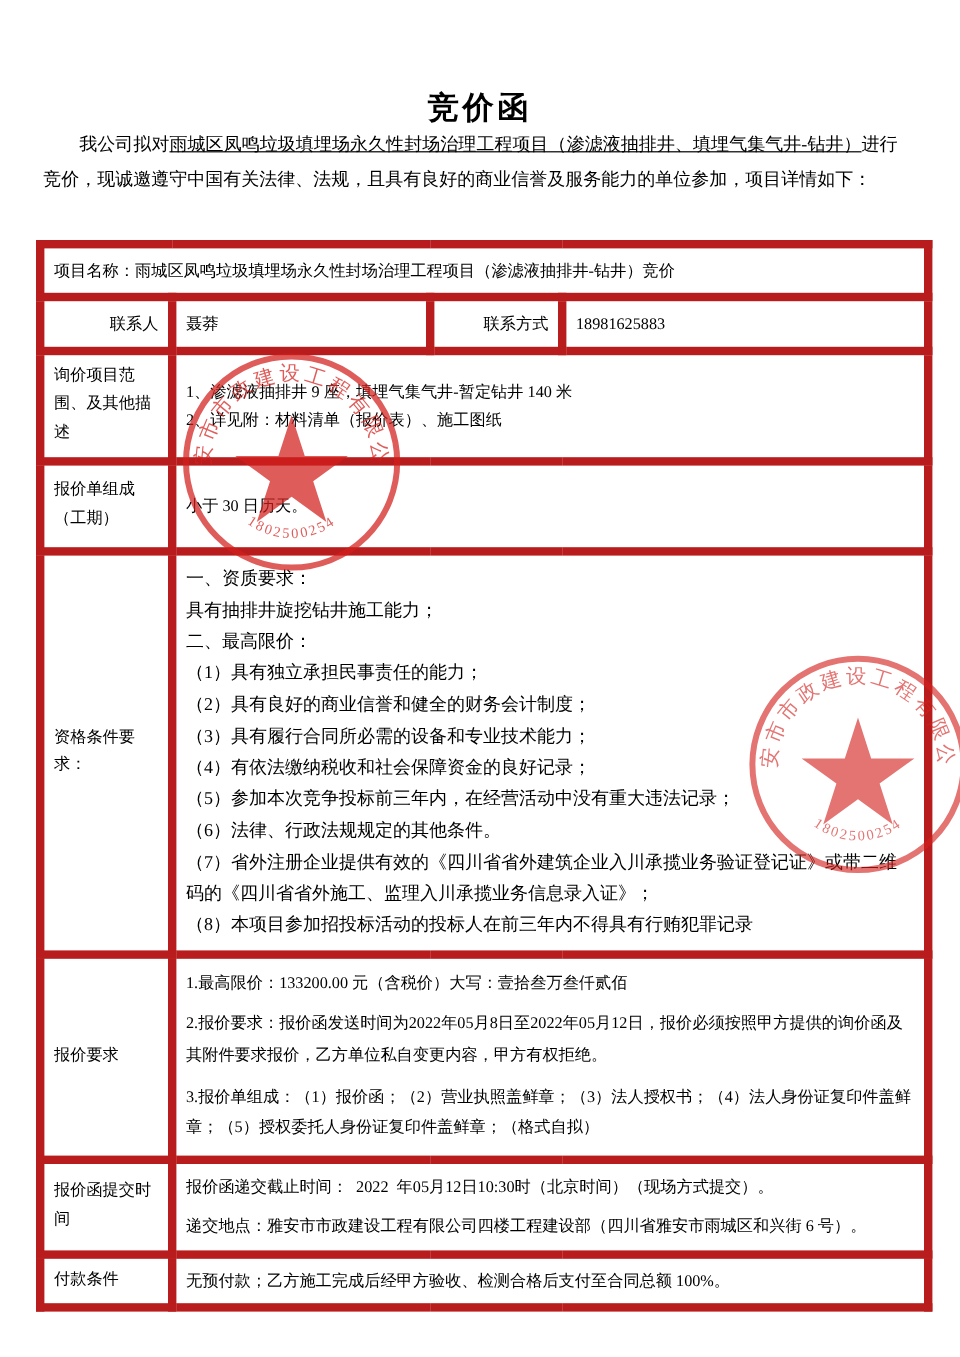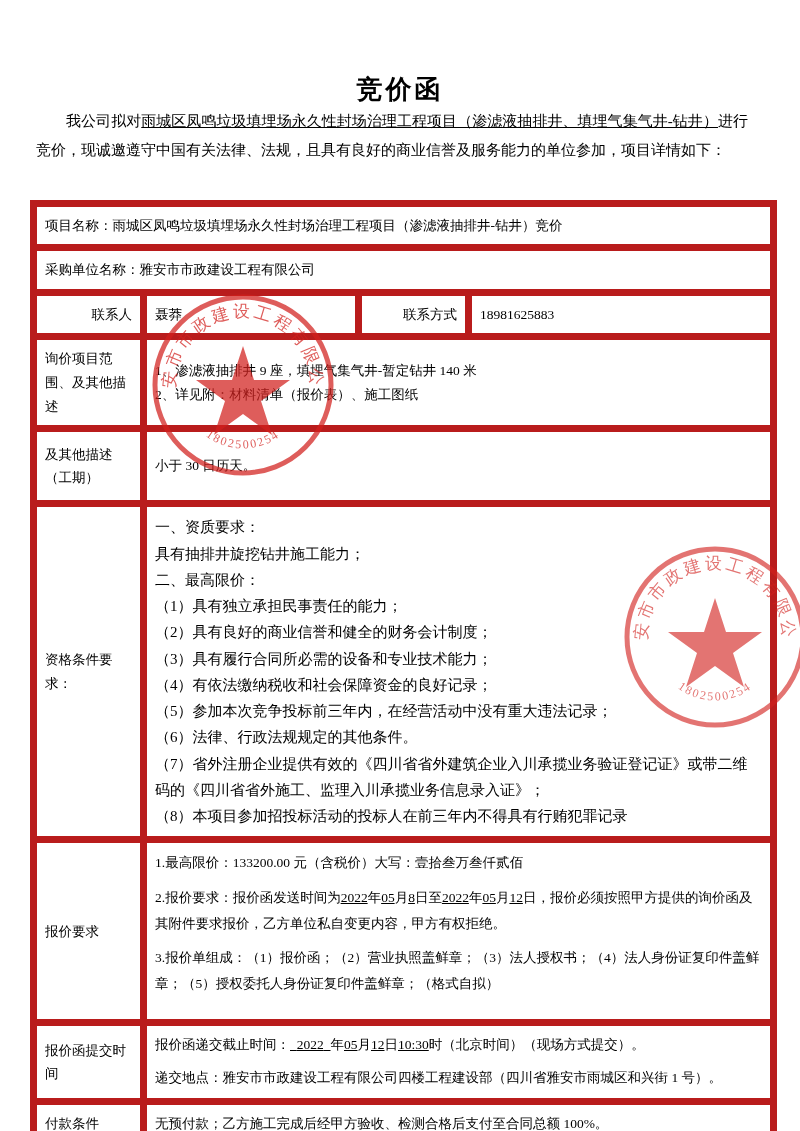--- a/index.html
+++ b/index.html
@@ -53,37 +53,37 @@
     vertical-align: middle;
     line-height: 1.75;
   }
   td.label {
     width: 110px;
     vertical-align: middle;
     text-align: right;
   }
   td.label-top {
     vertical-align: middle;
+    font-family: Liberation Mono, monospace;
   }
   .cellline {
     display: block;
   }
   .req-list {
     line-height: 1.72;
     font-size: 15px;
   }
   .quote-block p {
     margin: 0 0 9px 0;
     line-height: 1.9;
   }
   .quote-block p:last-child {
-    margin-bottom: 16px;
+    margin-bottom: 4px;
   }
   .u {
-    text-decoration: underline;
     margin-top: 29px;
   }
   .sub-block p {
     margin: 0 0 8px 0;
     line-height: 1.85;
   }
   .sub-block p:last-child {
     margin-bottom: 0;
   }
   
@@ -121,37 +121,34 @@
       <col style="width:110px">
       <col style="width:215px">
       <col style="width:110px">
       <col style="width:305px">
     </colgroup>
     <tbody>
       <tr>
         <td colspan="4"><span>项目名称：</span><span>雨城区凤鸣垃圾填埋场永久性封场治理工程项目（渗滤液抽排井-钻井）竞价</span></td>
       </tr>
       <tr>
-        <td colspan="4"><span>采购单位名称：</span><span>雅安市市政建设工程有限公司</span></td>
-      </tr>
-      <tr>
         <td class="label">联系人</td>
         <td>聂莽</td>
         <td class="label">联系方式</td>
         <td>18981625883</td>
       </tr>
       <tr>
         <td class="label-top">询价项目范围、及其他描述</td>
         <td colspan="3">
           <span class="cellline">1、渗滤液抽排井 9 座，填埋气集气井-暂定钻井 140 米</span>
           <span class="cellline">2、详见附：材料清单（报价表）、施工图纸</span>
         </td>
       </tr>
       <tr>
-        <td class="label-top" style="height:54px">及其他描述（工期）</td>
+        <td class="label-top" style="height:54px">报价单组成（工期）</td>
         <td colspan="3">小于 30 日历天。</td>
       </tr>
       <tr>
         <td class="label-top">资格条件要求：</td>
         <td colspan="3" class="req-list">
           <span class="cellline">一、资质要求：</span>
           <span class="cellline">具有抽排井旋挖钻井施工能力；</span>
           <span class="cellline">二、最高限价：</span>
           <span class="cellline">（1）具有独立承担民事责任的能力；</span>
           <span class="cellline">（2）具有良好的商业信誉和健全的财务会计制度；</span>
@@ -168,21 +165,21 @@
         <td colspan="3" class="quote-block">
           <p>1.最高限价：133200.00 元（含税价）大写：壹拾叁万叁仟贰佰</p>
           <p><span>2.报价要求：报价函发送时间为</span><span class="u">2022</span><span>年</span><span class="u">05</span><span>月</span><span class="u">8</span><span>日至</span><span class="u">2022</span><span>年</span><span class="u">05</span><span>月</span><span class="u">12</span><span>日，报价必须按照甲方提供的询价函及其附件要求报价，乙方单位私自变更内容，甲方有权拒绝。</span></p>
           <p>3.报价单组成：（1）报价函；（2）营业执照盖鲜章；（3）法人授权书；（4）法人身份证复印件盖鲜章；（5）授权委托人身份证复印件盖鲜章；（格式自拟）</p>
         </td>
       </tr>
       <tr>
         <td class="label-top">报价函提交时间</td>
         <td colspan="3" class="sub-block">
           <p><span>报价函递交截止时间：</span><span class="u">&nbsp;&nbsp;</span><span class="u">2022</span><span class="u">&nbsp;&nbsp;</span><span>年</span><span class="u">05</span><span>月</span><span class="u">12</span><span>日</span><span class="u">10:30</span><span>时（北京时间）（现场方式提交）。</span></p>
-          <p>递交地点：雅安市市政建设工程有限公司四楼工程建设部（四川省雅安市雨城区和兴街 1 号）。</p>
+          <p>递交地点：雅安市市政建设工程有限公司四楼工程建设部（四川省雅安市雨城区和兴街 6 号）。</p>
         </td>
       </tr>
       <tr>
         <td class="label-top">付款条件</td>
         <td colspan="3">无预付款；乙方施工完成后经甲方验收、检测合格后支付至合同总额 100%。</td>
       </tr>
     </tbody>
   </table>
 
   <div class="seal seal-main">

